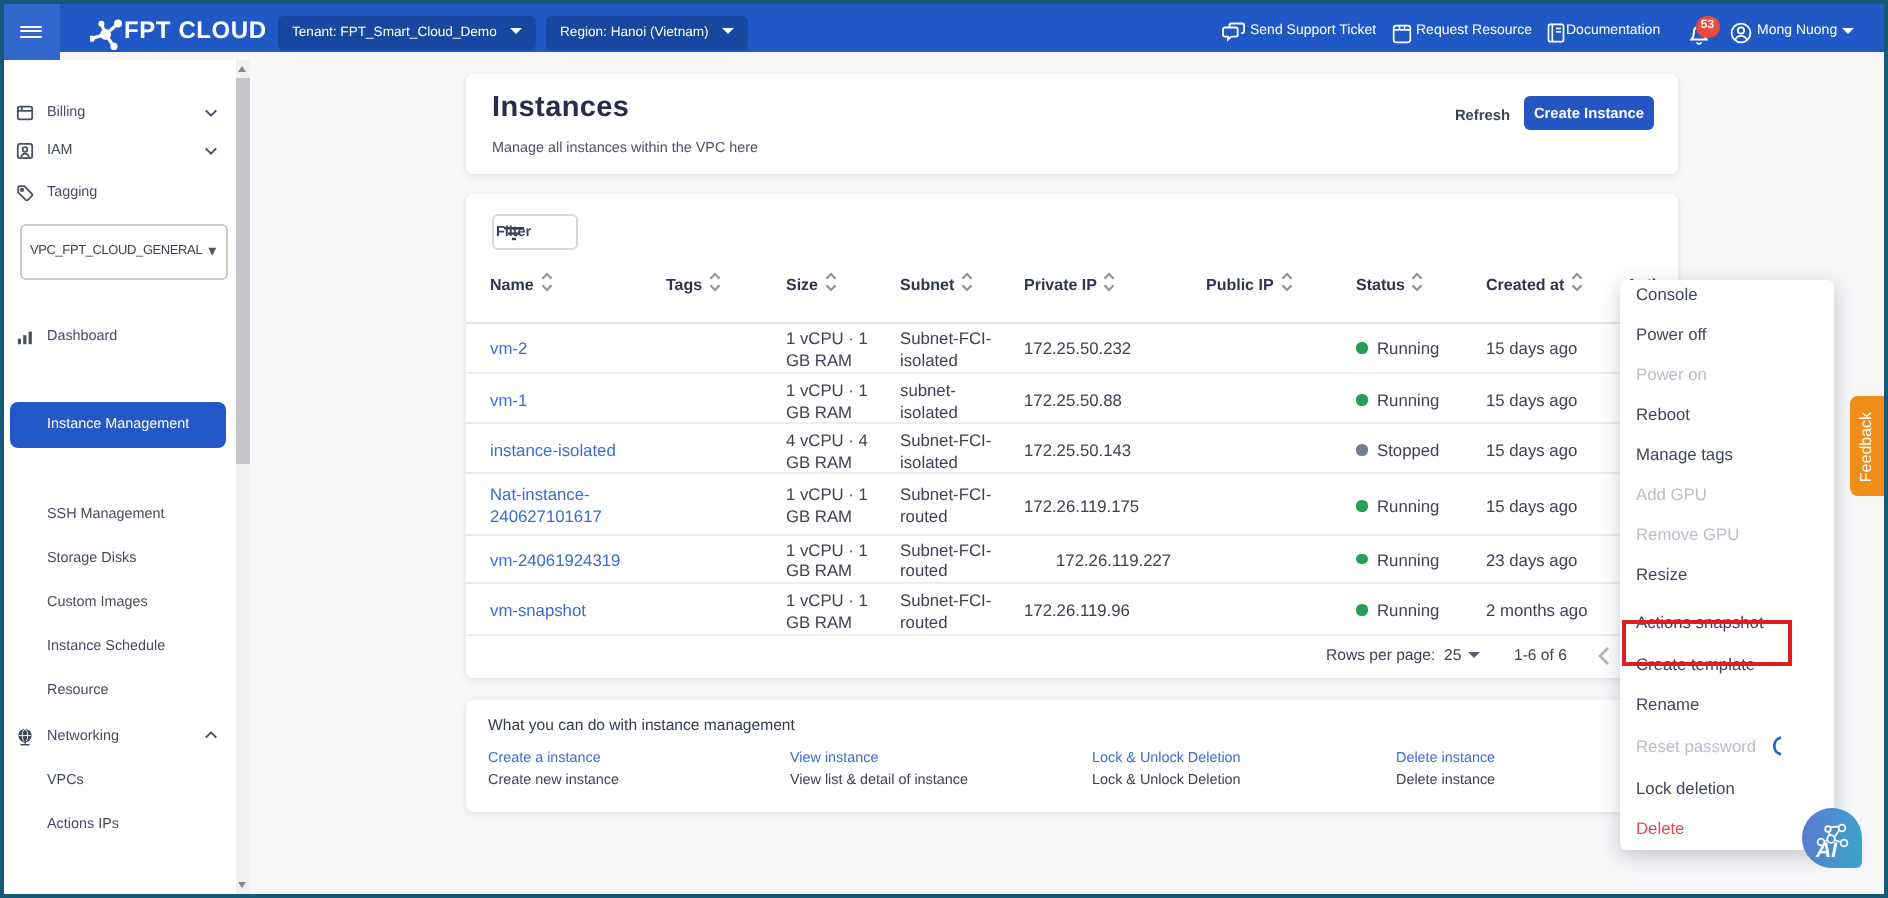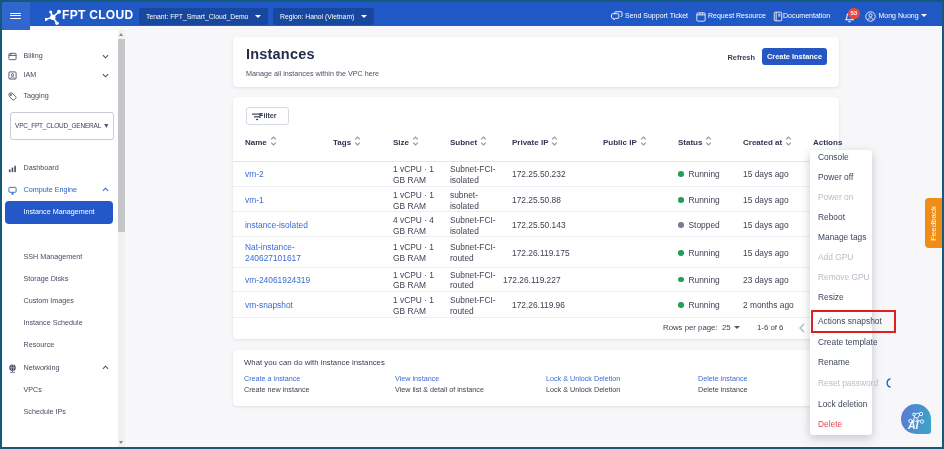--- a/index.html
+++ b/index.html
@@ -32,41 +32,41 @@
 .card{position:absolute;left:233px;width:606px;background:#fff;border-radius:4px;box-shadow:0 1px 3px rgba(60,64,80,.12)}
 #card1{top:37px;height:50px}
 #card2{top:97px;height:242px}
 #card3{top:350px;height:56px}
 h1{position:absolute;left:13px;top:9px;font-size:14.5px;color:#262c49;letter-spacing:.2px}
 #subtitle{position:absolute;left:13px;top:32px;font-size:7.2px;color:#4a5066}
 #refresh{position:absolute;right:84px;top:16px;font-size:7.4px;font-weight:bold;color:#3c4257}
 #createbtn{position:absolute;right:12px;top:11px;width:65px;height:17px;background:#2456c4;border-radius:3px;color:#fff;font-size:7.4px;font-weight:bold;text-align:center;line-height:17px}
 
 #filterbtn{position:absolute;left:13px;top:10px;width:43px;height:18px;border:1px solid #d6d9de;border-radius:3px;color:#3c4257;font-size:7.2px;font-weight:bold;line-height:16px}
-#filterbtn span{margin-left:12px}
+#filterbtn span{margin-left:1px}
 
 .th{position:absolute;top:33px;height:26px;line-height:26px;font-size:8px;font-weight:bold;color:#2f3550;white-space:nowrap}
 .sort{display:inline-block;margin-left:3px}
 .sort svg{vertical-align:-1px}
 .row{position:absolute;left:0;width:606px;border-bottom:1px solid #eceef1}
 .c{position:absolute;font-size:8.4px;color:#3f4254;white-space:nowrap}
 .link{color:#3c6bd4}
 .two{line-height:10.5px}
 .dot{display:inline-block;width:5.5px;height:5.5px;border-radius:50%;margin-right:5px;vertical-align:0.5px}
 .gr{background:#279e57}
 .gy{background:#747c90}
 
 #pager{position:absolute;left:0;bottom:0;width:606px;height:22px;line-height:22px;font-size:7.8px;color:#3f4254;white-space:nowrap}
 
 #whatdo{position:absolute;left:11px;top:8px;font-size:7.8px;color:#343b55}
 .wcol{position:absolute;top:24px;font-size:7.2px;line-height:10.5px;white-space:nowrap}
 .wcol .l1{color:#3c6bd4}
 .wcol .l2{color:#3f4254}
 
-#menu{position:absolute;left:810px;top:150px;width:62px;height:285px;background:#fff;border-radius:3px;box-shadow:0 3px 10px rgba(40,50,70,.25);z-index:20}
+#menu{position:absolute;left:810px;top:140px;width:107px;height:285px;background:#fff;border-radius:3px;box-shadow:0 3px 10px rgba(40,50,70,.25);z-index:20}
 .mi{position:absolute;left:8px;font-size:8.4px;color:#3f465e;white-space:nowrap}
 .dis{color:#b9bdc9}
 .del{color:#e5484d}
 #redbox{position:absolute;left:810.5px;top:309.5px;width:85px;height:23.5px;border:2.2px solid #dd1f1f;z-index:25}
 
 #feedback{position:absolute;left:925px;top:198px;width:17px;height:50px;background:#ef8d16;border-radius:4px 0 0 4px;z-index:40}
 #feedback span{position:absolute;left:-16px;top:21px;display:block;transform:rotate(-90deg);color:#fff;font-size:8px;width:48px;text-align:center}
 
 #ai{position:absolute;left:901px;top:404px;width:30px;height:30px;border-radius:50% 50% 3px 50%;background:linear-gradient(100deg,#5b79d2,#3aa6c9);z-index:40}
 </style>
@@ -159,31 +159,20 @@
     </div>
   <div id="vpcsel">VPC_FPT_CLOUD_GENERAL<span style="position:absolute;right:5px;top:0;font-size:8px;color:#555">▾</span></div>
   <div class="sbi" style="top:128px">
       <svg width="9" height="9" viewBox="0 0 10 10" fill="#4a5066">
         <rect x="1" y="6" width="1.8" height="3"></rect>
         <rect x="4" y="4" width="1.8" height="5"></rect>
         <rect x="7" y="2" width="1.8" height="7"></rect>
       </svg>
       <span class="txt">Dashboard</span>
     </div>
-  <div class="sbi" style="top:149.5px;color:#2563cf">
-      <svg width="9" height="9" viewBox="0 0 10 10" fill="none" stroke="#2563cf" stroke-width="1">
-        <rect x="1" y="1.5" width="8" height="5.5" rx="1"></rect>
-        <line x1="3.4" y1="9" x2="6.6" y2="9"></line>
-        <line x1="5" y1="7" x2="5" y2="9"></line>
-      </svg>
-      <span class="txt">Compute Engine</span>
-    <svg class="chev" width="7" height="5" viewBox="0 0 8 5" fill="none" stroke="#2563cf" stroke-width="1.2">
-        <path d="M1 4l3-3 3 3"></path>
-      </svg>
-    </div>
   <div id="active"><span>Instance Management</span></div>
   <div class="sbi" style="top:217px">
       <span class="txt">SSH Management</span>
     </div>
   <div class="sbi" style="top:239px">
       <span class="txt">Storage Disks</span>
     </div>
   <div class="sbi" style="top:261px">
       <span class="txt">Custom Images</span>
     </div>
@@ -204,21 +193,21 @@
         <line x1="1.6" y1="4.2" x2="8.4" y2="4.2" stroke="#fff" stroke-width="0.5"></line>
         <path d="M4 7.4L5 9l1-1.6z" fill="#3e4459"></path>
         <line x1="2.5" y1="9.3" x2="7.5" y2="9.3" stroke="#3e4459" stroke-width="0.8"></line>
       </svg>
       <span class="txt">Networking</span>
     <svg class="chev" width="7" height="5" viewBox="0 0 8 5" fill="none" stroke="#4a5066" stroke-width="1.2">
         <path d="M1 4l3-3 3 3"></path>
       </svg>
     </div>
   <div class="sbi" style="top:371.5px">
-      <span class="txt">Schedule IPs</span>
+      <span class="txt">Actions IPs</span>
     </div>
 </div>
 <div id="sbar">
   <div class="sarrow" style="top:3px;border-bottom:3.5px solid #8a8a8a"></div>
   <div id="sthumb"></div>
   <div class="sarrow" style="bottom:3px;border-top:3.5px solid #8a8a8a"></div>
 </div>
 
 <div class="card" id="card1">
   <h1>Instances</h1>
@@ -298,21 +287,21 @@
     <div class="c two" style="left:160px;top:5px">1 vCPU · 1<br>GB RAM</div>
     <div class="c two" style="left:217px;top:5px">Subnet-FCI-<br>routed</div>
     <span class="c" style="left:279px;top:11px">172.26.119.175</span>
     <span class="c" style="left:445px;top:11px"><span class="dot gr"></span>Running</span>
     <span class="c" style="left:510px;top:11px">15 days ago</span>
   </div>
   <div class="row" style="top:170.5px;height:24.5px">
     <span class="c link" style="left:12px;top:7px">vm-24061924319</span>
     <div class="c two" style="left:160px;top:2px">1 vCPU · 1<br>GB RAM</div>
     <div class="c two" style="left:217px;top:2px">Subnet-FCI-<br>routed</div>
-    <span class="c" style="left:270px;top:7px">172.26.119.227</span>
+    <span class="c" style="left:295px;top:7px">172.26.119.227</span>
     <span class="c" style="left:445px;top:7px"><span class="dot gr"></span>Running</span>
     <span class="c" style="left:510px;top:7px">23 days ago</span>
   </div>
   <div class="row" style="top:195px;height:25.5px">
     <span class="c link" style="left:12px;top:8px">vm-snapshot</span>
     <div class="c two" style="left:160px;top:3px">1 vCPU · 1<br>GB RAM</div>
     <div class="c two" style="left:217px;top:3px">Subnet-FCI-<br>routed</div>
     <span class="c" style="left:279px;top:8px">172.26.119.96</span>
     <span class="c" style="left:445px;top:8px"><span class="dot gr"></span>Running</span>
     <span class="c" style="left:510px;top:8px">2 months ago</span>
@@ -322,21 +311,21 @@
     <span style="position:absolute;left:489px">25</span>
     <span style="position:absolute;left:501px;top:9px;width:0;height:0;border-left:3.2px solid transparent;border-right:3.2px solid transparent;border-top:3.8px solid #555b6e"></span>
     <span style="position:absolute;left:524px">1-6 of 6</span>
     <svg style="position:absolute;left:566px;top:6px" width="6" height="10" viewBox="0 0 6 10" fill="none" stroke="#b0b4bd" stroke-width="1.3">
         <path d="M5 1L1 5l4 4"></path>
       </svg>
   </div>
 </div>
 
 <div class="card" id="card3">
-  <div id="whatdo">What you can do with instance instances</div>
+  <div id="whatdo">What you can do with instance management</div>
   <div class="wcol" style="left:11px">
       <div class="l1">Create a instance</div>
       <div class="l2">Create new instance</div>
     </div>
   <div class="wcol" style="left:162px">
       <div class="l1">View instance</div>
       <div class="l2">View list &amp; detail of instance</div>
     </div>
   <div class="wcol" style="left:313px">
       <div class="l1">Lock &amp; Unlock Deletion</div>

